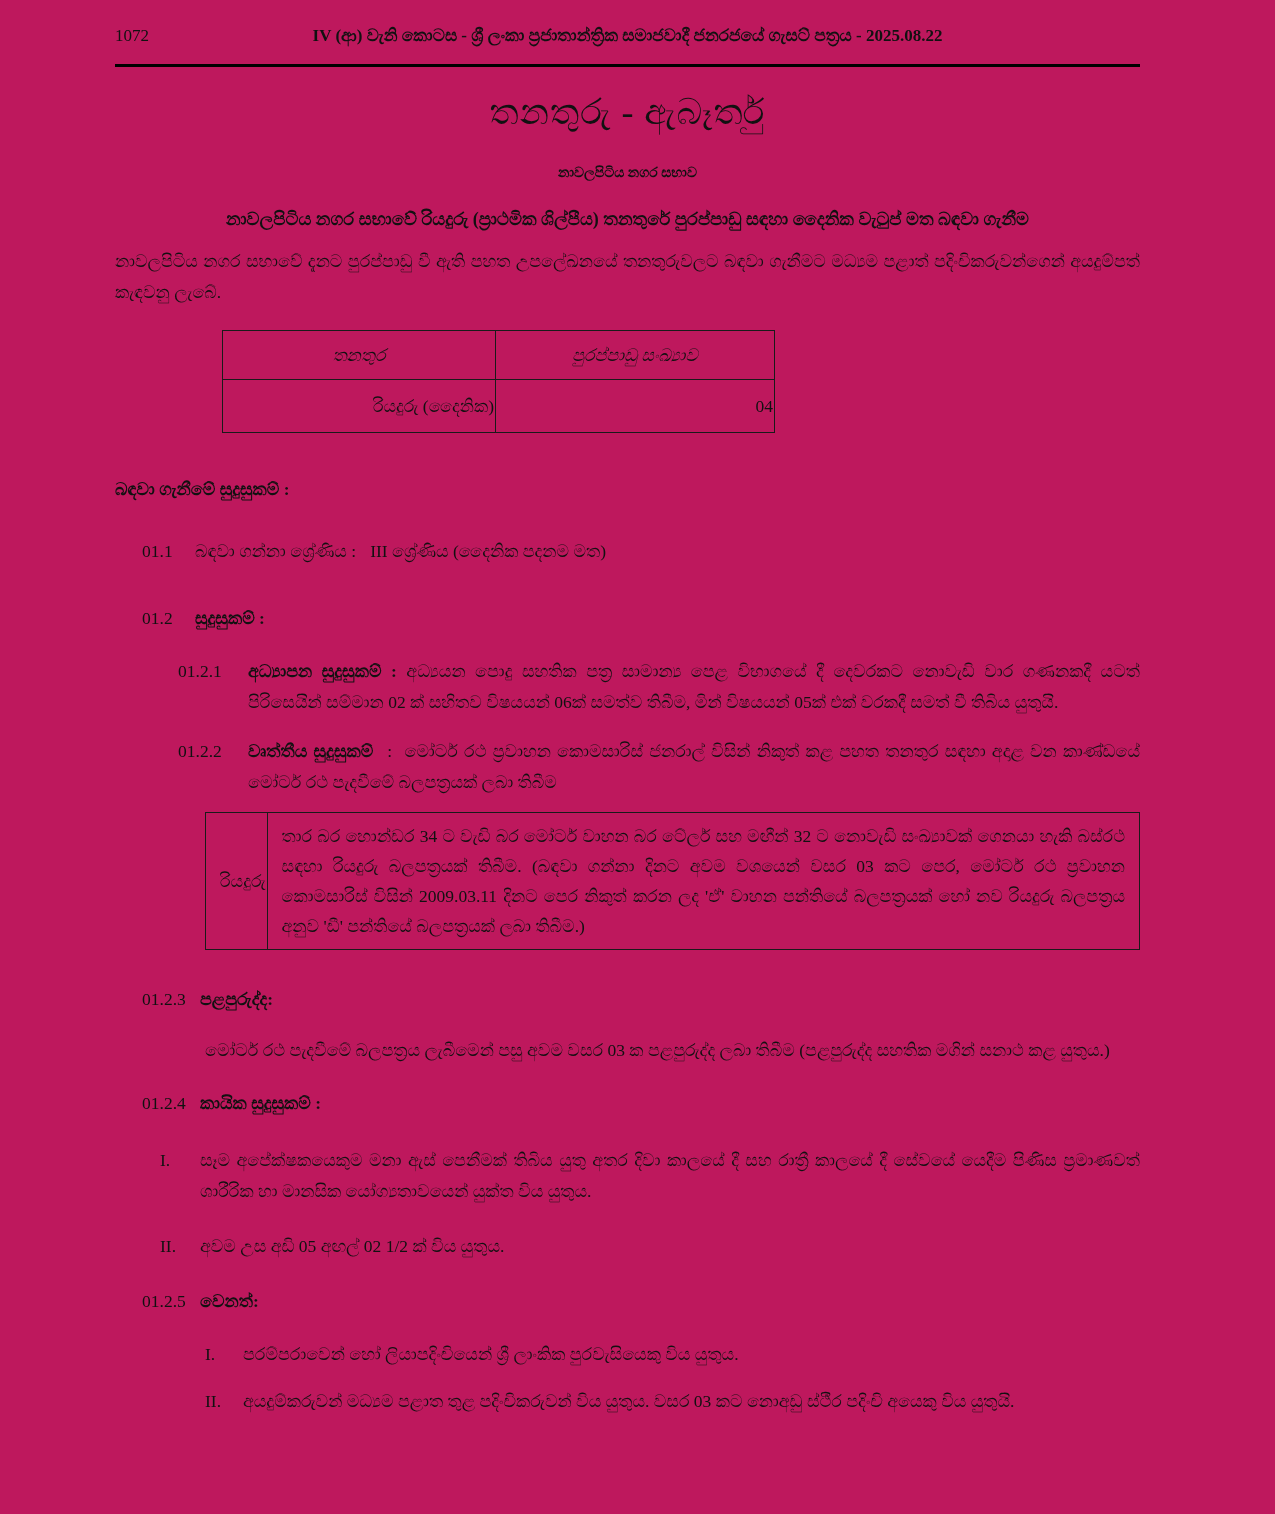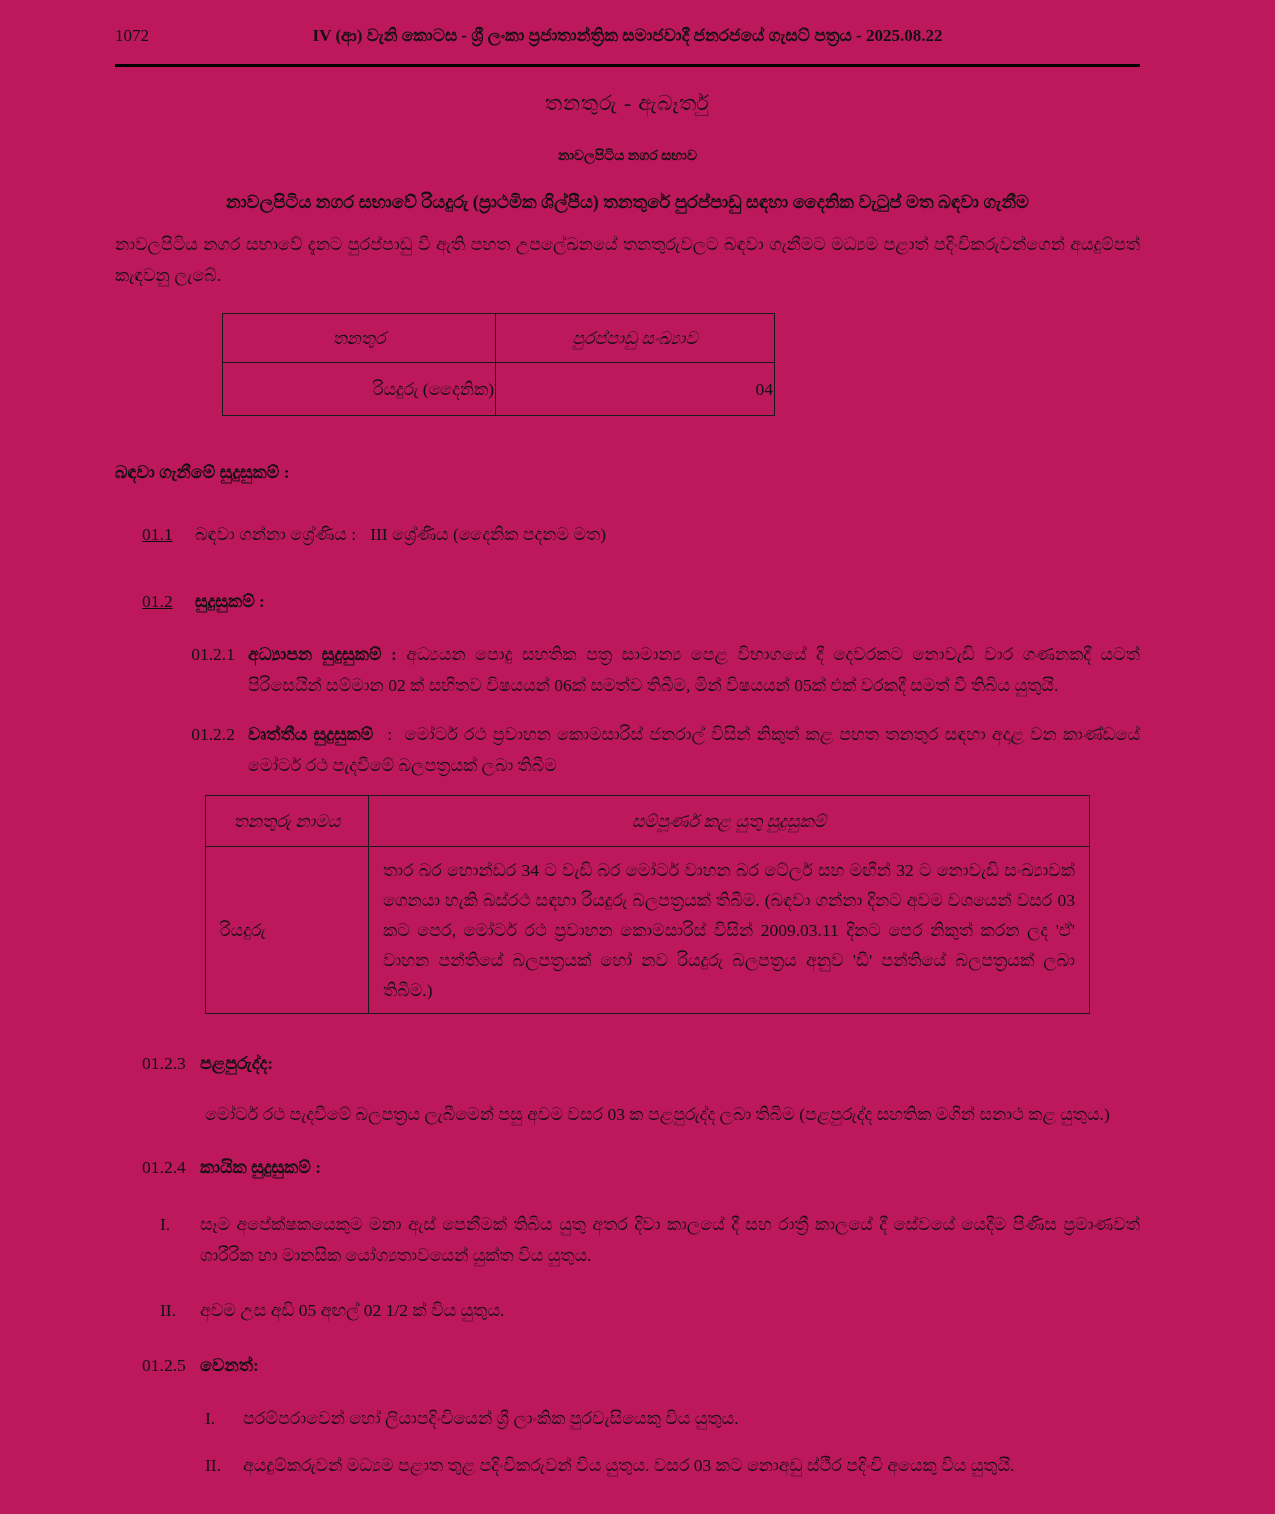--- a/index.html
+++ b/index.html
@@ -17,42 +17,42 @@
   }
   .content{width:1025px;}
 
   
   .hdr{position:relative;height:26px;}
   .hdr .pageno{position:absolute;left:0;top:0;font-size:17px;}
   .hdr .gztitle{text-align:center;font-weight:bold;font-size:17px;}
   .rule{border-bottom:3px solid #000;margin-top:12px;}
 
   
-  .main-title{text-align:center;font-size:21px;margin-top:24px;letter-spacing:1px;}
+  .main-title{text-align:center;font-size:36px;margin-top:24px;letter-spacing:1px;}
   .council{text-align:center;font-size:14px;font-weight:bold;margin-top:32px;}
   .notice{text-align:center;font-size:18px;font-weight:bold;margin-top:28px;}
 
   .intro{margin-top:16px;line-height:31px;text-align:justify;}
 
   
   table{border-collapse:collapse;}
   td,th{border:1.6px solid #1a1a1a;}
   .vtab{margin:22px 0 0 107px;}
   .vtab th{width:270px;height:46px;font-style:italic;font-weight:normal;font-size:17.5px;text-align:center;}
   .vtab th.c2{width:276px;}
   .vtab td{height:50px;text-align:right;font-size:17.5px;}
 
   .qual-heading{font-weight:bold;margin-top:46px;}
 
   
   .row{display:flex;line-height:31px;}
   .n1{margin-left:27px;margin-top:36px;}
-  .n1 .num{width:53px;flex:none;text-decoration:underline;}
+  .n1 .num{width:53px;flex:none;}
   .n2{margin-left:63px;margin-top:22px;}
-  .n2 .num{width:70px;flex:none;text-align:center;}
+  .n2 .num{width:70px;flex:none;}
   .n3{margin-left:27px;}
   .n3 .num{width:58px;flex:none;}
   .row .body{flex:1;text-align:justify;}
   .lbl{font-weight:bold;}
   .gap{display:inline-block;width:14px;}
 
   
   .ltab{margin:14px 0 0 90px;}
   .ltab th{font-style:italic;font-weight:normal;height:48px;text-align:center;font-size:17.5px;}
   .ltab .c1{width:160px;}
@@ -117,24 +117,20 @@
       <span class="body"><span class="lbl">අධ්‍යාපන සුදුසුකම් :</span> <span>අධ්‍යයන පොදු සහතික පත්‍ර සාමාන්‍ය පෙළ විභාගයේ දී දෙවරකට නොවැඩි වාර ගණනකදී යටත් පිරිසෙයින් සම්මාන 02 ක් සහිතව විෂයයන් 06ක් සමත්ව තිබීම, මින් විෂයයන් 05ක් එක් වරකදී සමත් වී තිබිය යුතුයි.</span></span>
     </div>
 
     <div class="row n2" style="margin-top:18px;">
       <span class="num">01.2.2</span>
       <span class="body"><span class="lbl">වෘත්තීය සුදුසුකම්</span><span class="gap"></span><span>:</span>&nbsp; <span>මෝටර් රථ ප්‍රවාහන කොමසාරිස් ජනරාල් විසින් නිකුත් කළ පහත තනතුර සඳහා අදාළ වන කාණ්ඩයේ මෝටර් රථ පැදවීමේ බලපත්‍රයක් ලබා තිබීම</span></span>
     </div>
 
     <table class="ltab">
       <tbody>
-          <tr>
-        <th class="c1">තනතුරු නාමය</th>
-        <th class="c2">සම්පූර්ණ කළ යුතු සුදුසුකම්</th>
-      </tr>
       <tr>
         <td class="post">රියදුරු</td>
         <td class="req">තාර බර හොන්ඩර 34 ට වැඩි බර මෝටර් වාහන බර ටේලර් සහ මඟීන් 32 ට නොවැඩි සංඛ්‍යාවක් ගෙනයා හැකි බස්රථ සඳහා රියදුරු බලපත්‍රයක් තිබීම. (බඳවා ගන්නා දිනට අවම වශයෙන් වසර 03 කට පෙර, මෝටර් රථ ප්‍රවාහන කොමසාරිස් විසින් 2009.03.11 දිනට පෙර නිකුත් කරන ලද 'ඒ' වාහන පන්තියේ බලපත්‍රයක් හෝ නව රියදුරු බලපත්‍රය අනුව 'ඩී' පන්තියේ බලපත්‍රයක් ලබා තිබීම.)</td>
       </tr>
     </tbody>
       </table>
 
     <div class="row n3" style="margin-top:34px;">
       <span class="num">01.2.3</span>
       <span class="body lbl">පළපුරුද්ද:</span>

